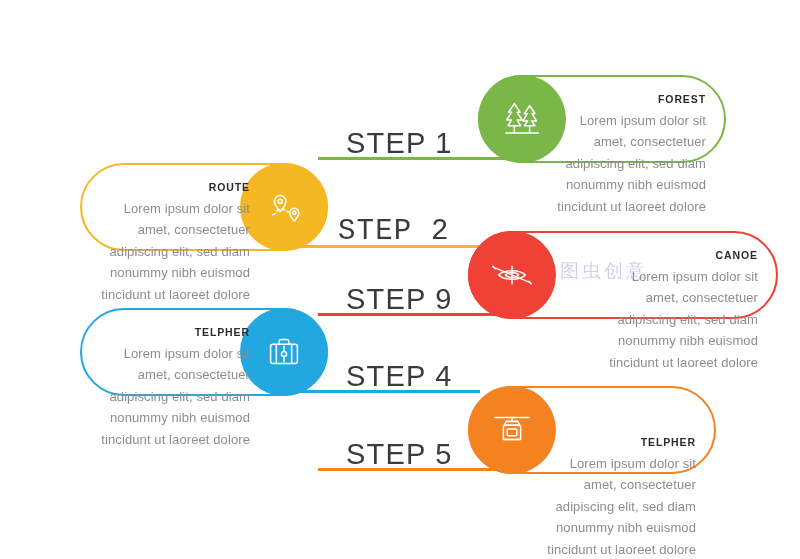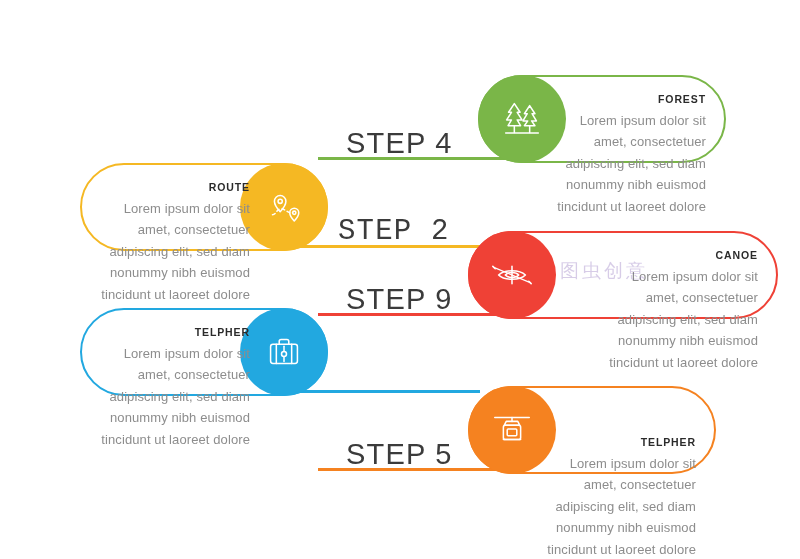--- a/index.html
+++ b/index.html
@@ -118,21 +118,21 @@
           <line x1="16" y1="31" x2="16" y2="38"></line>
           <line x1="32" y1="31" x2="32" y2="38"></line>
           <line x1="7" y1="38.5" x2="41" y2="38.5"></line>
         </svg>
       </span>
     </div>
     <div class="txtblock align-right" style="left:556px; width:150px;">
       <div class="ttl">FOREST</div>
       <div class="body">Lorem ipsum dolor sit amet, consectetuer adipiscing elit, sed diam nonummy nibh euismod tincidunt ut laoreet dolore</div>
     </div>
-    <div class="steplabel" style="left:346px; top:52px;">STEP 4</div>
+    <div class="steplabel" style="left:346px; top:52px;">STEP 1</div>
   </div>
 
   <div class="row" style="left:0;top:163px;width:800px;">
     <div class="line" style="left:280px; top:82px; width:200px; background:#f5b823;"></div>
     <div class="pill" style="left:80px; width:248px; border-color:#f5b823;"></div>
     <div class="circle" style="left:240px; background:#f5b823;">
       <span>
         <svg class="icon" width="46" height="46" viewBox="0 0 48 48" fill="none" stroke="#ffffff" stroke-width="1.6" stroke-linecap="round" stroke-linejoin="round">
           <path d="M14 18 c0-3.3 2.7-6 6-6 s6 2.7 6 6 c0 4.5-6 11-6 11 s-6-6.5-6-11 Z"></path>
           <circle cx="20" cy="18" r="2.2"></circle>
@@ -183,20 +183,21 @@
           <circle cx="24" cy="26" r="2.6"></circle>
           <line x1="24" y1="18" x2="24" y2="23"></line>
           <line x1="24" y1="29" x2="24" y2="34"></line>
         </svg>
       </span>
     </div>
     <div class="txtblock align-left" style="left:100px; width:150px;">
       <div class="ttl">TELPHER</div>
       <div class="body">Lorem ipsum dolor sit amet, consectetuer adipiscing elit, sed diam nonummy nibh euismod tincidunt ut laoreet dolore</div>
     </div>
+    <div class="steplabel" style="left:346px; top:52px;">STEP 4</div>
   </div>
 
   <div class="row" style="left:0;top:386px;width:800px;">
     <div class="line" style="left:318px; top:82px; width:200px; background:#f58220;"></div>
     <div class="pill" style="left:468px; width:248px; border-color:#f58220;"></div>
     <div class="circle" style="left:468px; background:#f58220;">
       <span>
         <svg class="icon" width="46" height="46" viewBox="0 0 48 48" fill="none" stroke="#ffffff" stroke-width="1.6" stroke-linecap="round" stroke-linejoin="round">
           <line x1="6" y1="11" x2="42" y2="11"></line>
           <path d="M24 11 v4"></path>

